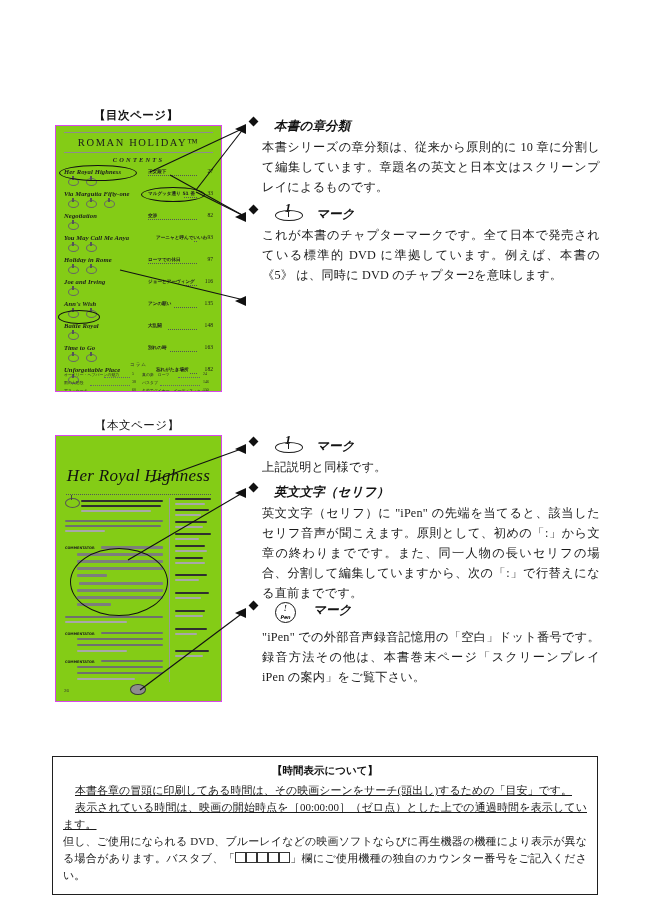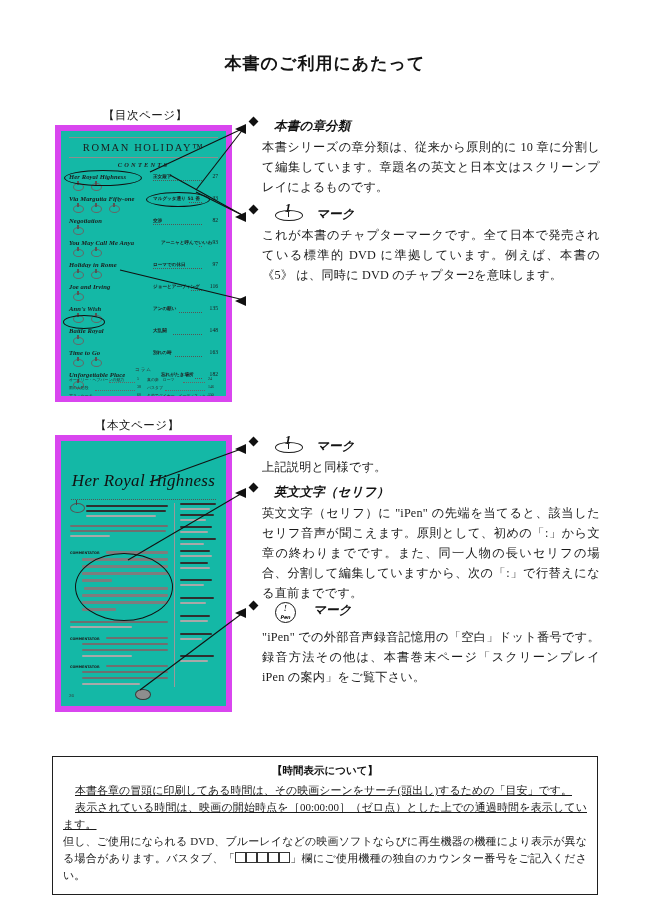--- a/index.html
+++ b/index.html
@@ -20,21 +20,21 @@
 
   
   .fig-caption{
     position:absolute;
     font-family:"DejaVu Sans","Liberation Sans",sans-serif;
     font-size:11.5px;color:#141414;letter-spacing:.5px;
   }
 
   
   .fig-frame{
-    position:absolute;border:6px solid #d946ef;background:#14b8a6;overflow:hidden;
+    position:absolute;border:1px solid #d946ef;background:#84cc16;overflow:hidden;
   }
 
   
   .toc-rule{position:absolute;background:#8d8d8d;height:1px;}
   .toc-head{
     position:absolute;width:100%;text-align:center;
     font-family:"Liberation Serif","DejaVu Serif",serif;
     font-size:10.5px;letter-spacing:1.6px;color:#1c1c1c;
   }
   .toc-sub{
@@ -195,23 +195,22 @@
   .boxrun i{
     display:inline-block;width:9px;height:9px;border:1px solid #333;
     margin:0 0px;vertical-align:-1px;
   }
 </style>
 </head>
 <body>
 
 <div class="page">
 
-  <div class="page-title">本書のご利用にあたって</div>
-
-  <div class="fig-caption" style="left:103px;top:108px;">【目次ページ】</div>
+
+  <div class="fig-caption" style="left:94px;top:108px;font-weight:bold;">【目次ページ】</div>
 
   <div class="fig-frame" style="left:55px;top:125px;width:165px;height:265px;">
 
     <div class="toc-rule" style="left:8px;right:8px;top:6px;width:149px;"></div>
     <div class="toc-head" style="top:11px;">ROMAN HOLIDAY™</div>
     <div class="toc-rule" style="left:8px;top:26px;width:149px;"></div>
     <div class="toc-sub" style="top:30px;">CONTENTS</div>
 
     <div class="toc-row" style="top:42px;">
       <span class="toc-en">Her Royal Highness</span>

